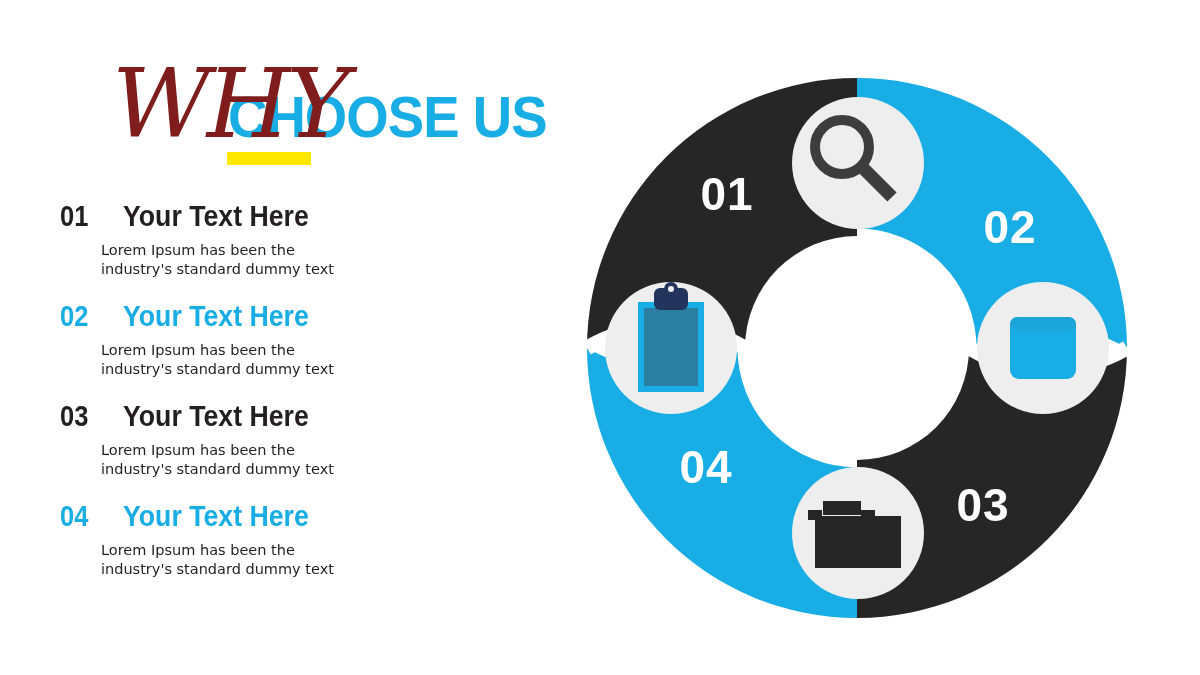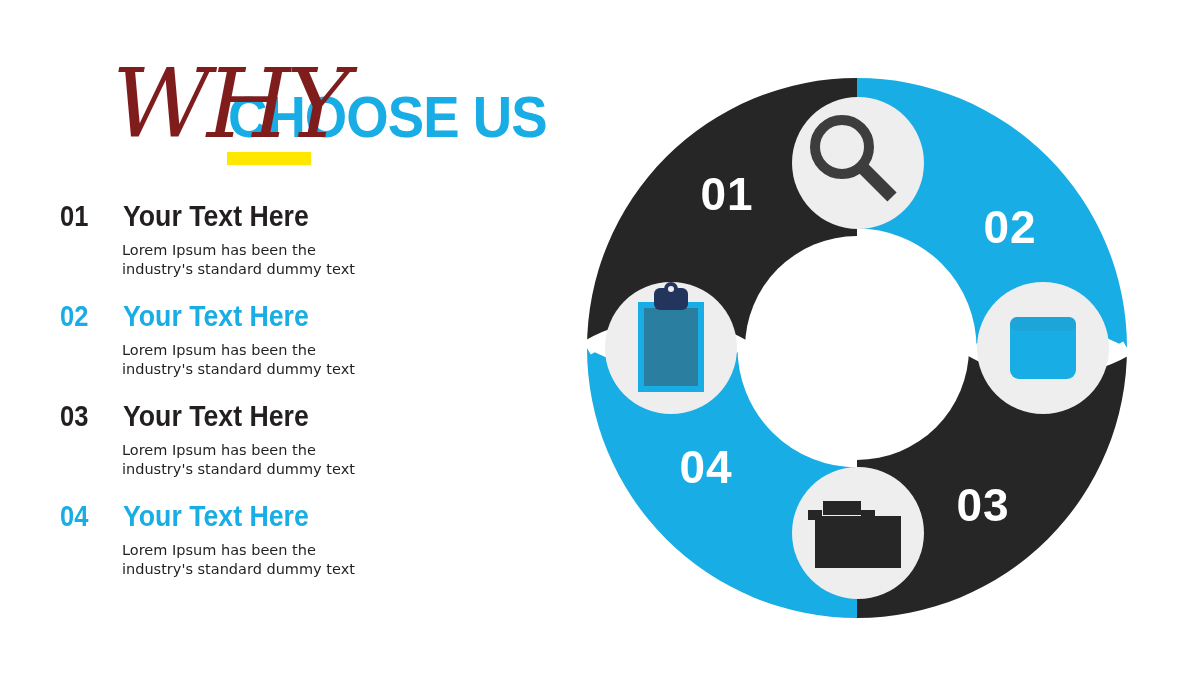--- a/index.html
+++ b/index.html
@@ -104,21 +104,21 @@
   .item-title {
     font-family: "Liberation Sans Narrow", "Liberation Sans", sans-serif;
     font-weight: bold;
     font-size: 29px;
     letter-spacing: 0px;
     transform: scaleX(0.92);
     transform-origin: left bottom;
     margin-left: 3px;
   }
   .item-desc {
-    margin-left: 62px;
+    margin-left: 41px;
     margin-top: 8px;
     font-family: "DejaVu Sans", "Liberation Sans", sans-serif;
     font-size: 14.5px;
     line-height: 1.28;
     color: #231f20;
     width: 280px;
   }
   .c-dark { color: #231f20; }
   .c-cyan { color: #18ade4; }
 

